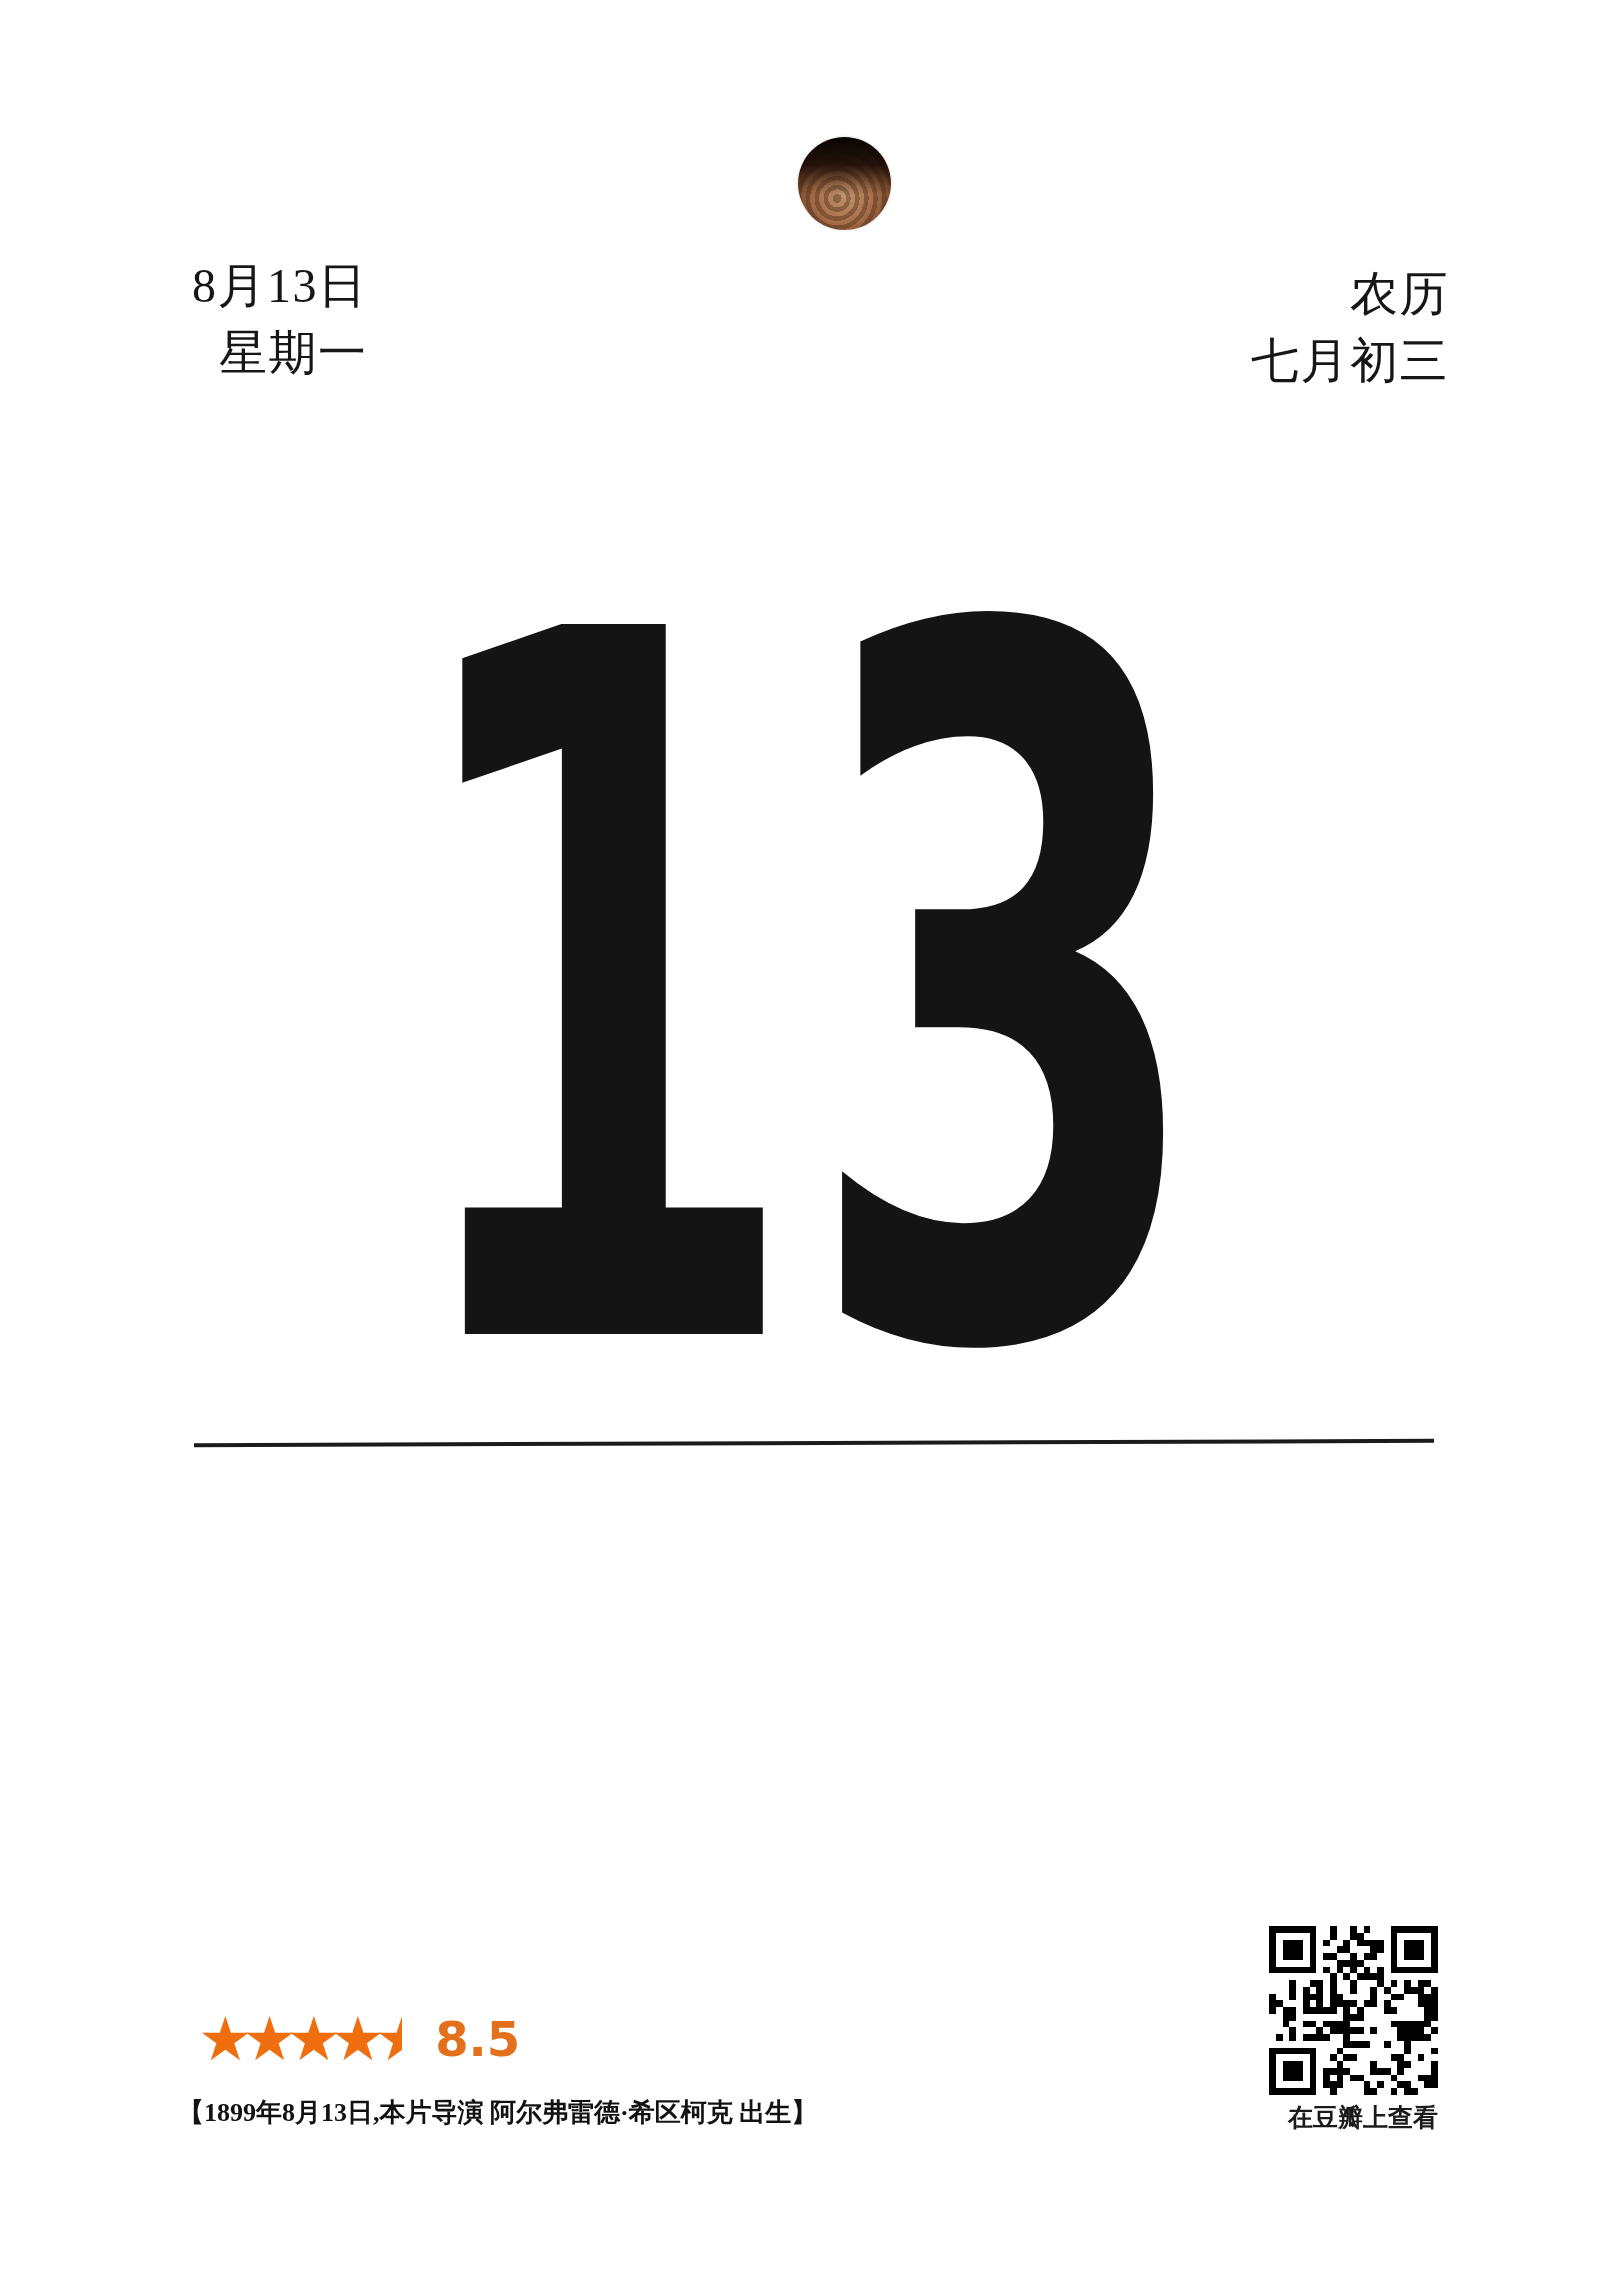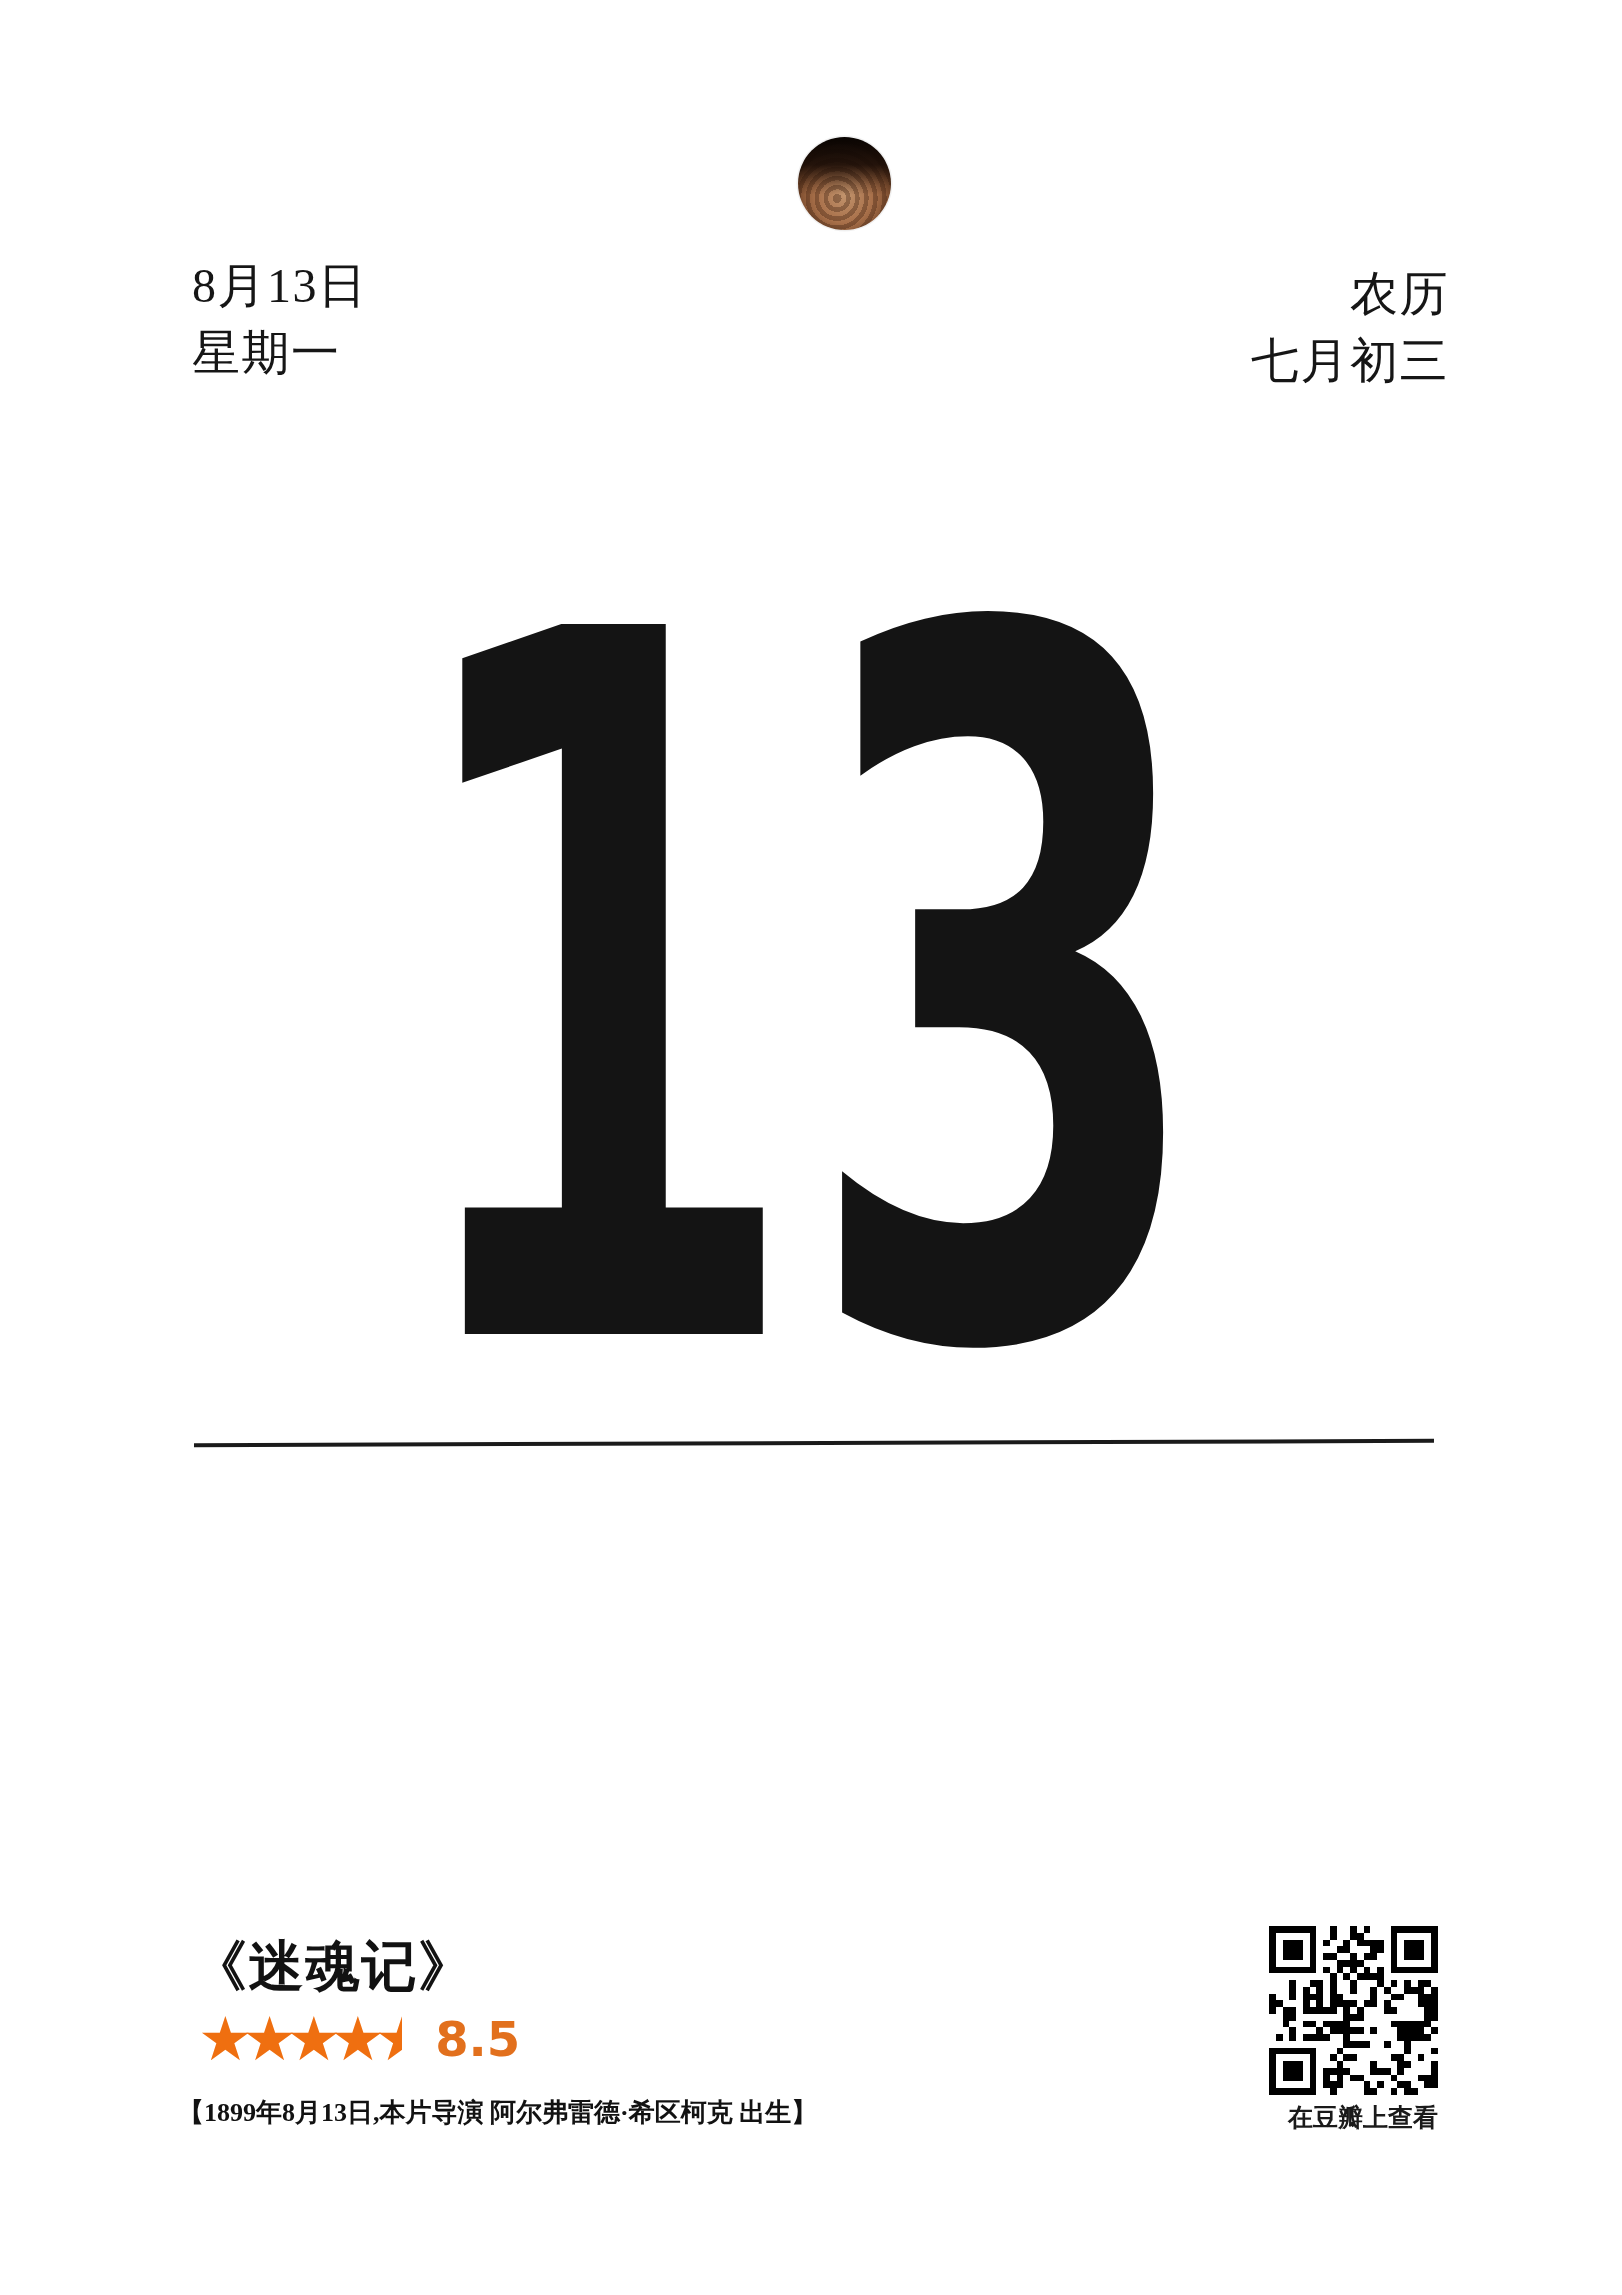--- a/index.html
+++ b/index.html
@@ -15,21 +15,21 @@
   .hole{
     position:absolute;left:798px;top:137px;width:93px;height:93px;
     border-radius:50%;
     background:
       linear-gradient(180deg, rgba(8,4,2,0.97) 0%, rgba(25,12,6,0.9) 30%, rgba(45,24,12,0.25) 52%, rgba(0,0,0,0) 62%),
       repeating-radial-gradient(circle at 42% 66%, rgba(60,30,14,0.35) 0 4.5px, rgba(0,0,0,0) 4.5px 9px),
       radial-gradient(circle at 50% 62%, #c2946d 0%, #a8704a 38%, #7c4c2d 66%, #33190c 88%, #0a0503 100%);
     box-shadow:0 0 0 1.5px rgba(0,0,0,0.06), 0 0 7.5px rgba(0,0,0,0.10) inset;
   }
   .hdr{position:absolute;top:252px;font-size:48px;line-height:67px;letter-spacing:1.5px;color:#161616;}
-  .hdr-left{left:192px;text-align:left;}
+  .hdr-left{left:192px;text-align:right;}
   .hdr-right{right:174px;text-align:right;margin-top:8px;}
   .big-day{
     position:absolute;top:510px;left:calc(50% - 9px);
     transform:translateX(-50%) scaleX(0.60);
     transform-origin:center top;
     font-family:"DejaVu Sans","Liberation Sans",sans-serif;
     font-weight:700;font-size:974px;line-height:974px;
     color:#141414;white-space:nowrap;
   }
   .divider{
@@ -91,21 +91,20 @@
   <div class="hdr hdr-right">
     <div>农历</div>
     <div>七月初三</div>
   </div>
 
   <div class="big-day">13</div>
 
   <div class="divider"></div>
 
 
-  <div class="movie-title">《迷魂记》</div>
 
   <div class="rating-row">
     <span class="stars" style="color: rgb(239, 111, 16);"><span>★</span><span>★</span><span>★</span><span>★</span><span class="half">★</span></span>
     <span class="score" style="color: rgb(226, 112, 29);">8.5</span>
   </div>
 
   <div class="footnote">【1899年8月13日,本片导演 阿尔弗雷德·希区柯克 出生】</div>
 
   <div class="qr">
     <svg viewBox="0 0 25 25" xmlns="http://www.w3.org/2000/svg">

